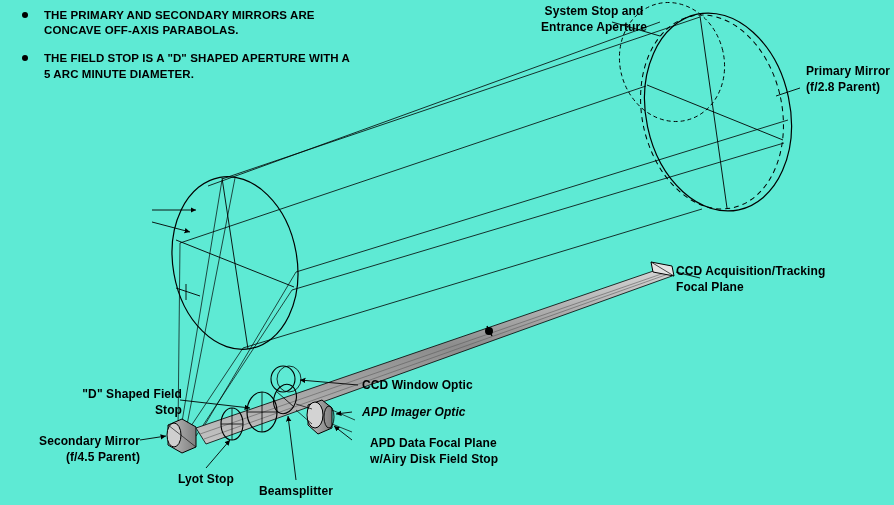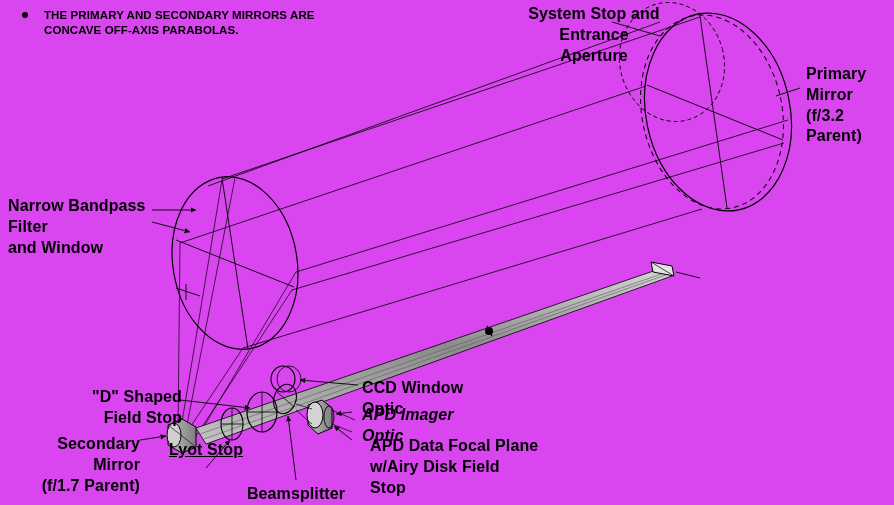--- a/index.html
+++ b/index.html
@@ -4,21 +4,21 @@
 <style>
   html, body {
     margin: 0;
     padding: 0;
     background: #ffffff;
   }
   #stage {
     position: relative;
     width: 894px;
     height: 505px;
-    background: #d946ef;
+    background: #5eead4;
     overflow: hidden;
     font-family: "Liberation Sans", sans-serif;
     color: #000000;
   }
   .diagram-svg {
     position: absolute;
     left: 0;
     top: 0;
     width: 894px;
     height: 505px;
@@ -44,21 +44,21 @@
     position: absolute;
     left: 4px;
     top: 4px;
     width: 6px;
     height: 6px;
     border-radius: 50%;
     background: #000;
   }
   .callout {
     position: absolute;
-    font-size: 16px;
+    font-size: 12px;
     font-weight: bold;
     line-height: 1.3;
     letter-spacing: 0.1px;
     white-space: pre-line;
   }
   .callout.center { text-align: center; }
   .callout.right { text-align: right; }
   #list-top { left: 18px; top: 8px; width: 420px; }
   #list-bottom { left: 568px; top: 358px; width: 320px; }
   #list-bottom .bullet-item { margin-bottom: 18px; }
@@ -198,44 +198,46 @@
 
       <line x1="296" y1="480" x2="288" y2="416" marker-end="url(#arrowS)"></line>
 
       <line x1="352" y1="440" x2="334" y2="426" marker-end="url(#arrowS)"></line>
     </g>
   </svg>
 
   <ul class="bullet-list" id="list-top">
     <li class="bullet-item">THE PRIMARY AND SECONDARY MIRRORS ARE
 CONCAVE OFF-AXIS PARABOLAS.</li>
+    <li class="bullet-item">THE FIELD STOP IS A "D" SHAPED APERTURE WITH A
+5 ARC MINUTE DIAMETER.</li>
   </ul>
 
   <ul class="bullet-list" id="list-bottom">
   </ul>
 
   <div class="callout center" style="left:524px; top:4px; width:140px;">System Stop and
 Entrance Aperture</div>
 
   <div class="callout" style="left:806px; top:64px; width:88px;">Primary Mirror
-(f/3.2 Parent)</div>
-
-  <div class="callout" style="left:8px; top:196px; width:146px;">Narrow Bandpass Filter
-and Window</div>
-
+(f/2.8 Parent)</div>
+
+
+  <div class="callout" style="left:676px; top:264px; width:150px;">CCD Acquisition/Tracking
+Focal Plane</div>
 
   <div class="callout right" style="left:56px; top:387px; width:126px;">"D" Shaped Field Stop</div>
 
   <div class="callout" style="left:362px; top:378px; width:120px;">CCD Window Optic</div>
 
   <div class="callout" style="left:362px; top:405px; width:120px;font-style:italic;">APD Imager Optic</div>
 
   <div class="callout right" style="left:22px; top:434px; width:118px;">Secondary Mirror
-(f/1.7 Parent)</div>
-
-  <div class="callout center" style="left:158px; top:440px; width:96px;text-decoration:underline;">Lyot Stop</div>
+(f/4.5 Parent)</div>
+
+  <div class="callout center" style="left:158px; top:472px; width:96px;">Lyot Stop</div>
 
   <div class="callout center" style="left:244px; top:484px; width:104px;">Beamsplitter</div>
 
   <div class="callout" style="left:370px; top:436px; width:170px;">APD Data Focal Plane
 w/Airy Disk Field Stop</div>
 
 </div>
 
 </body></html>

